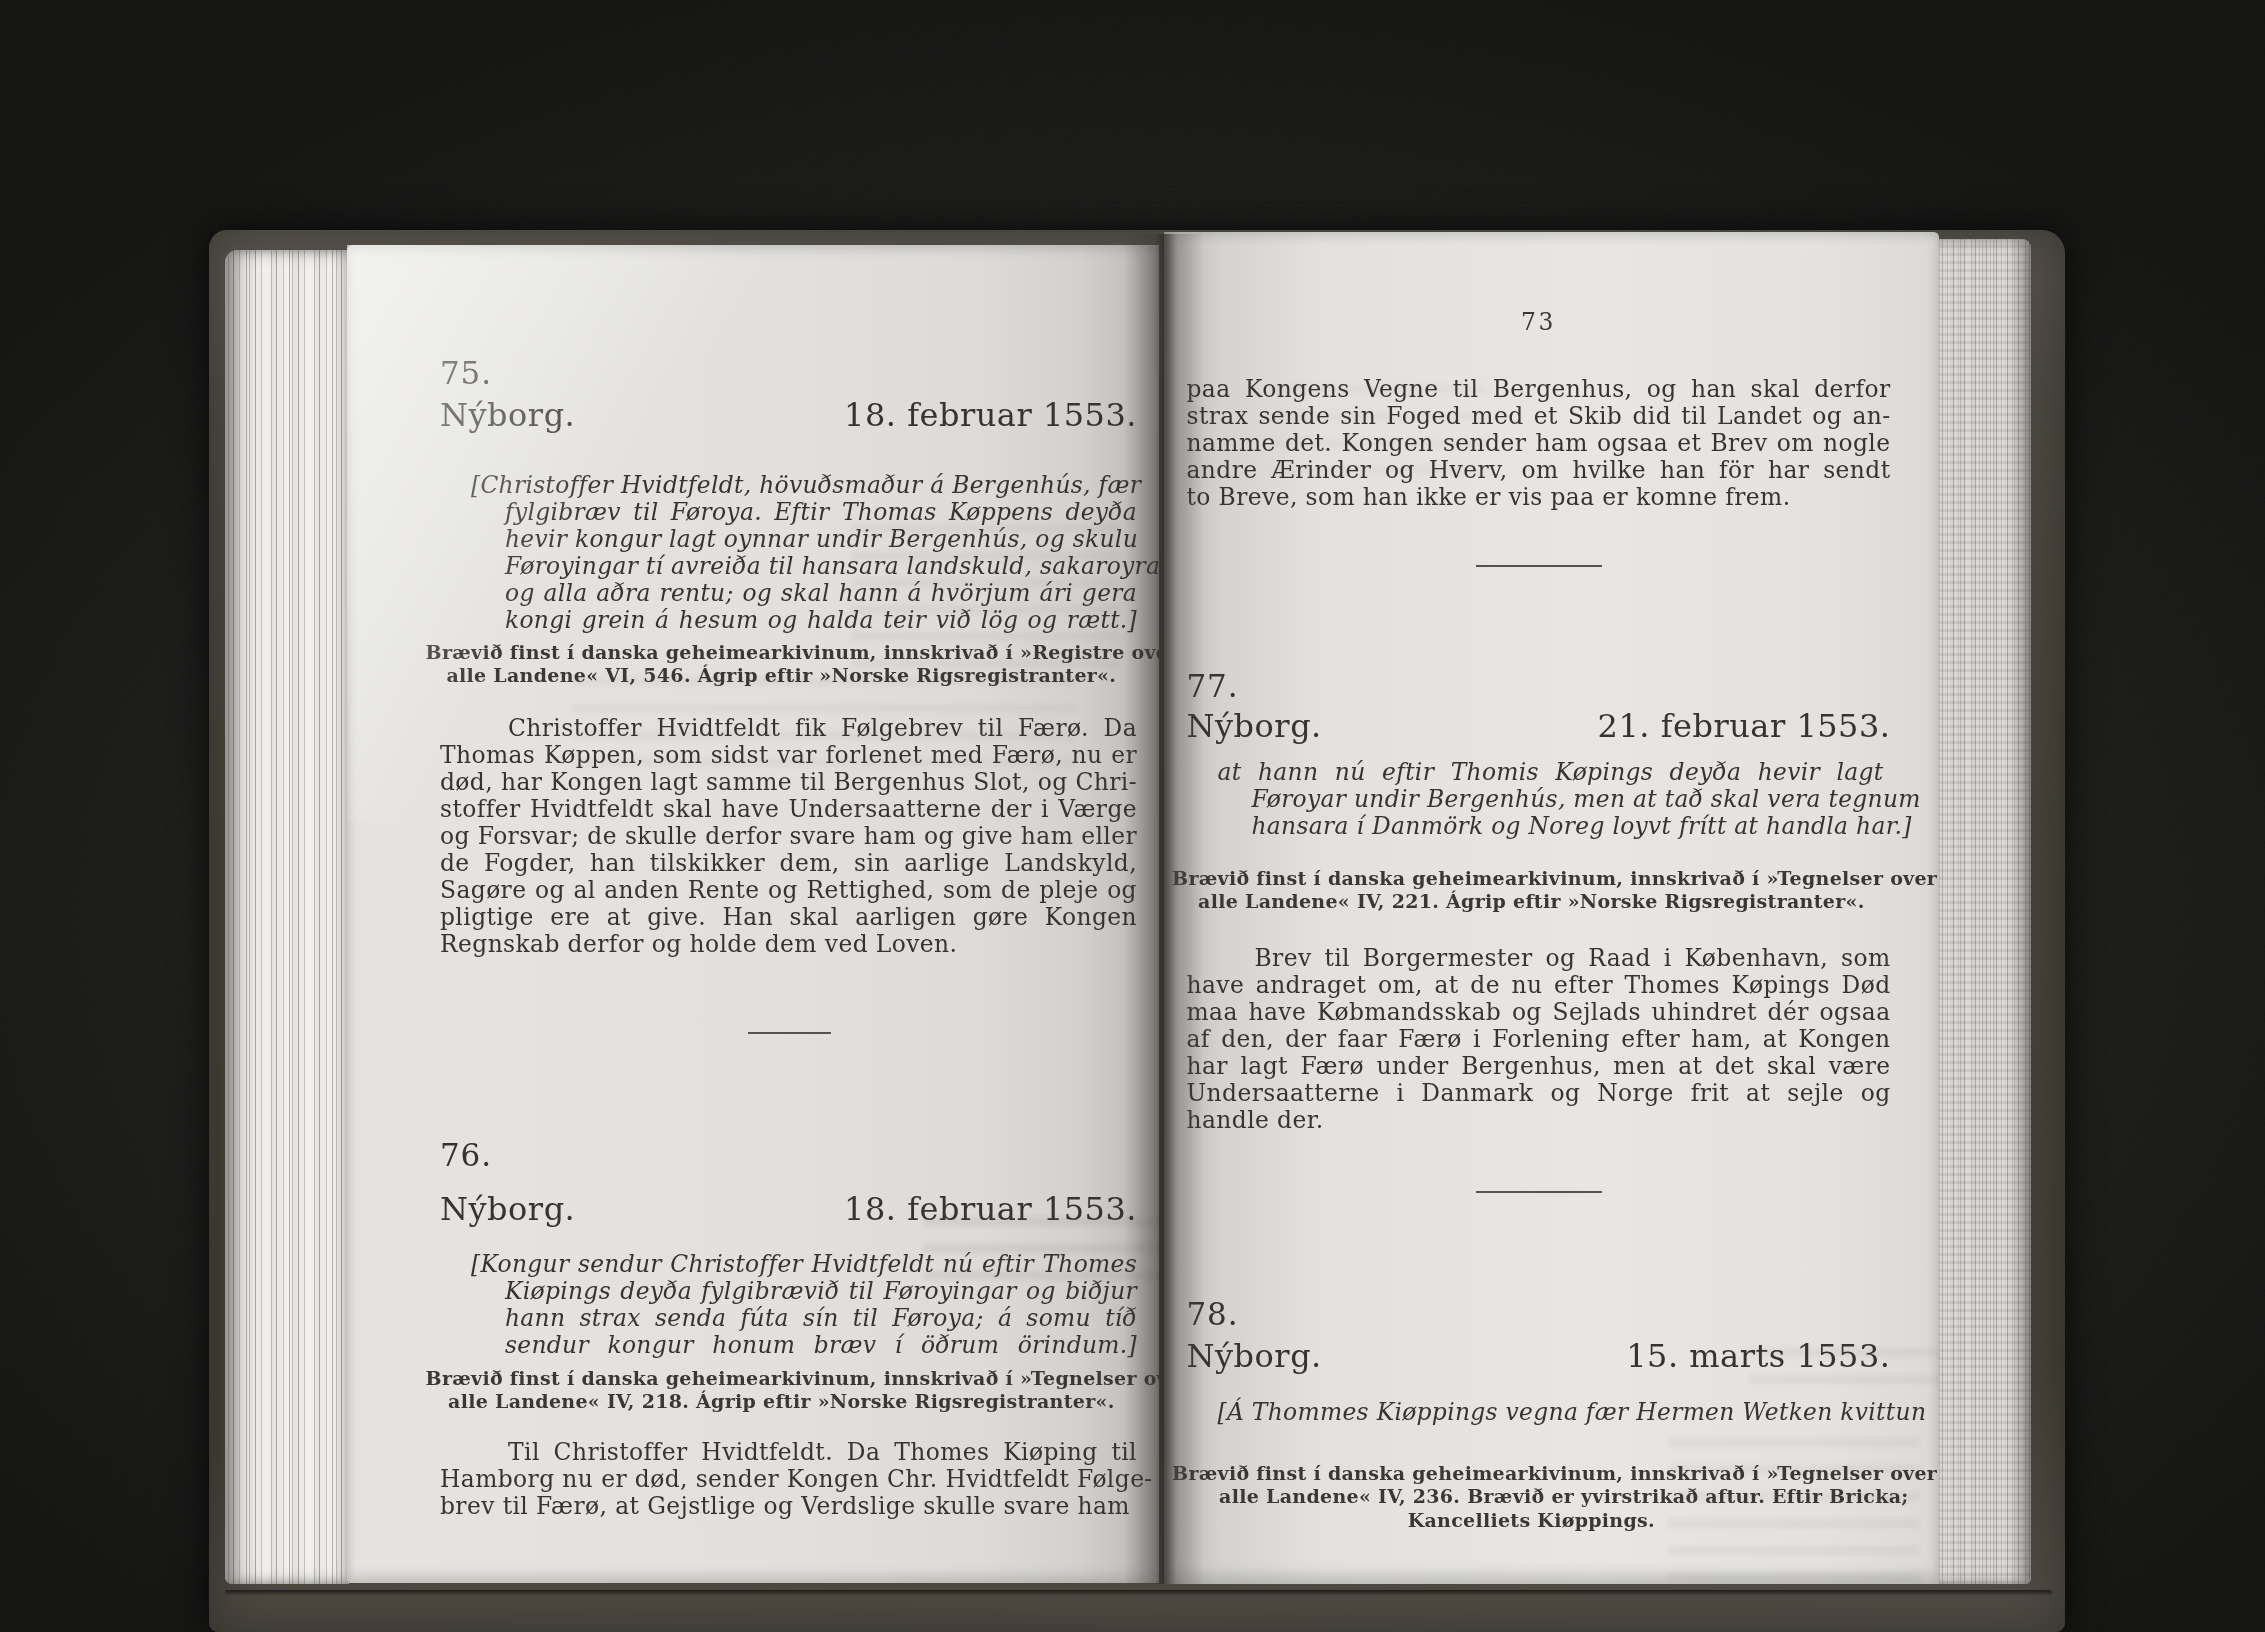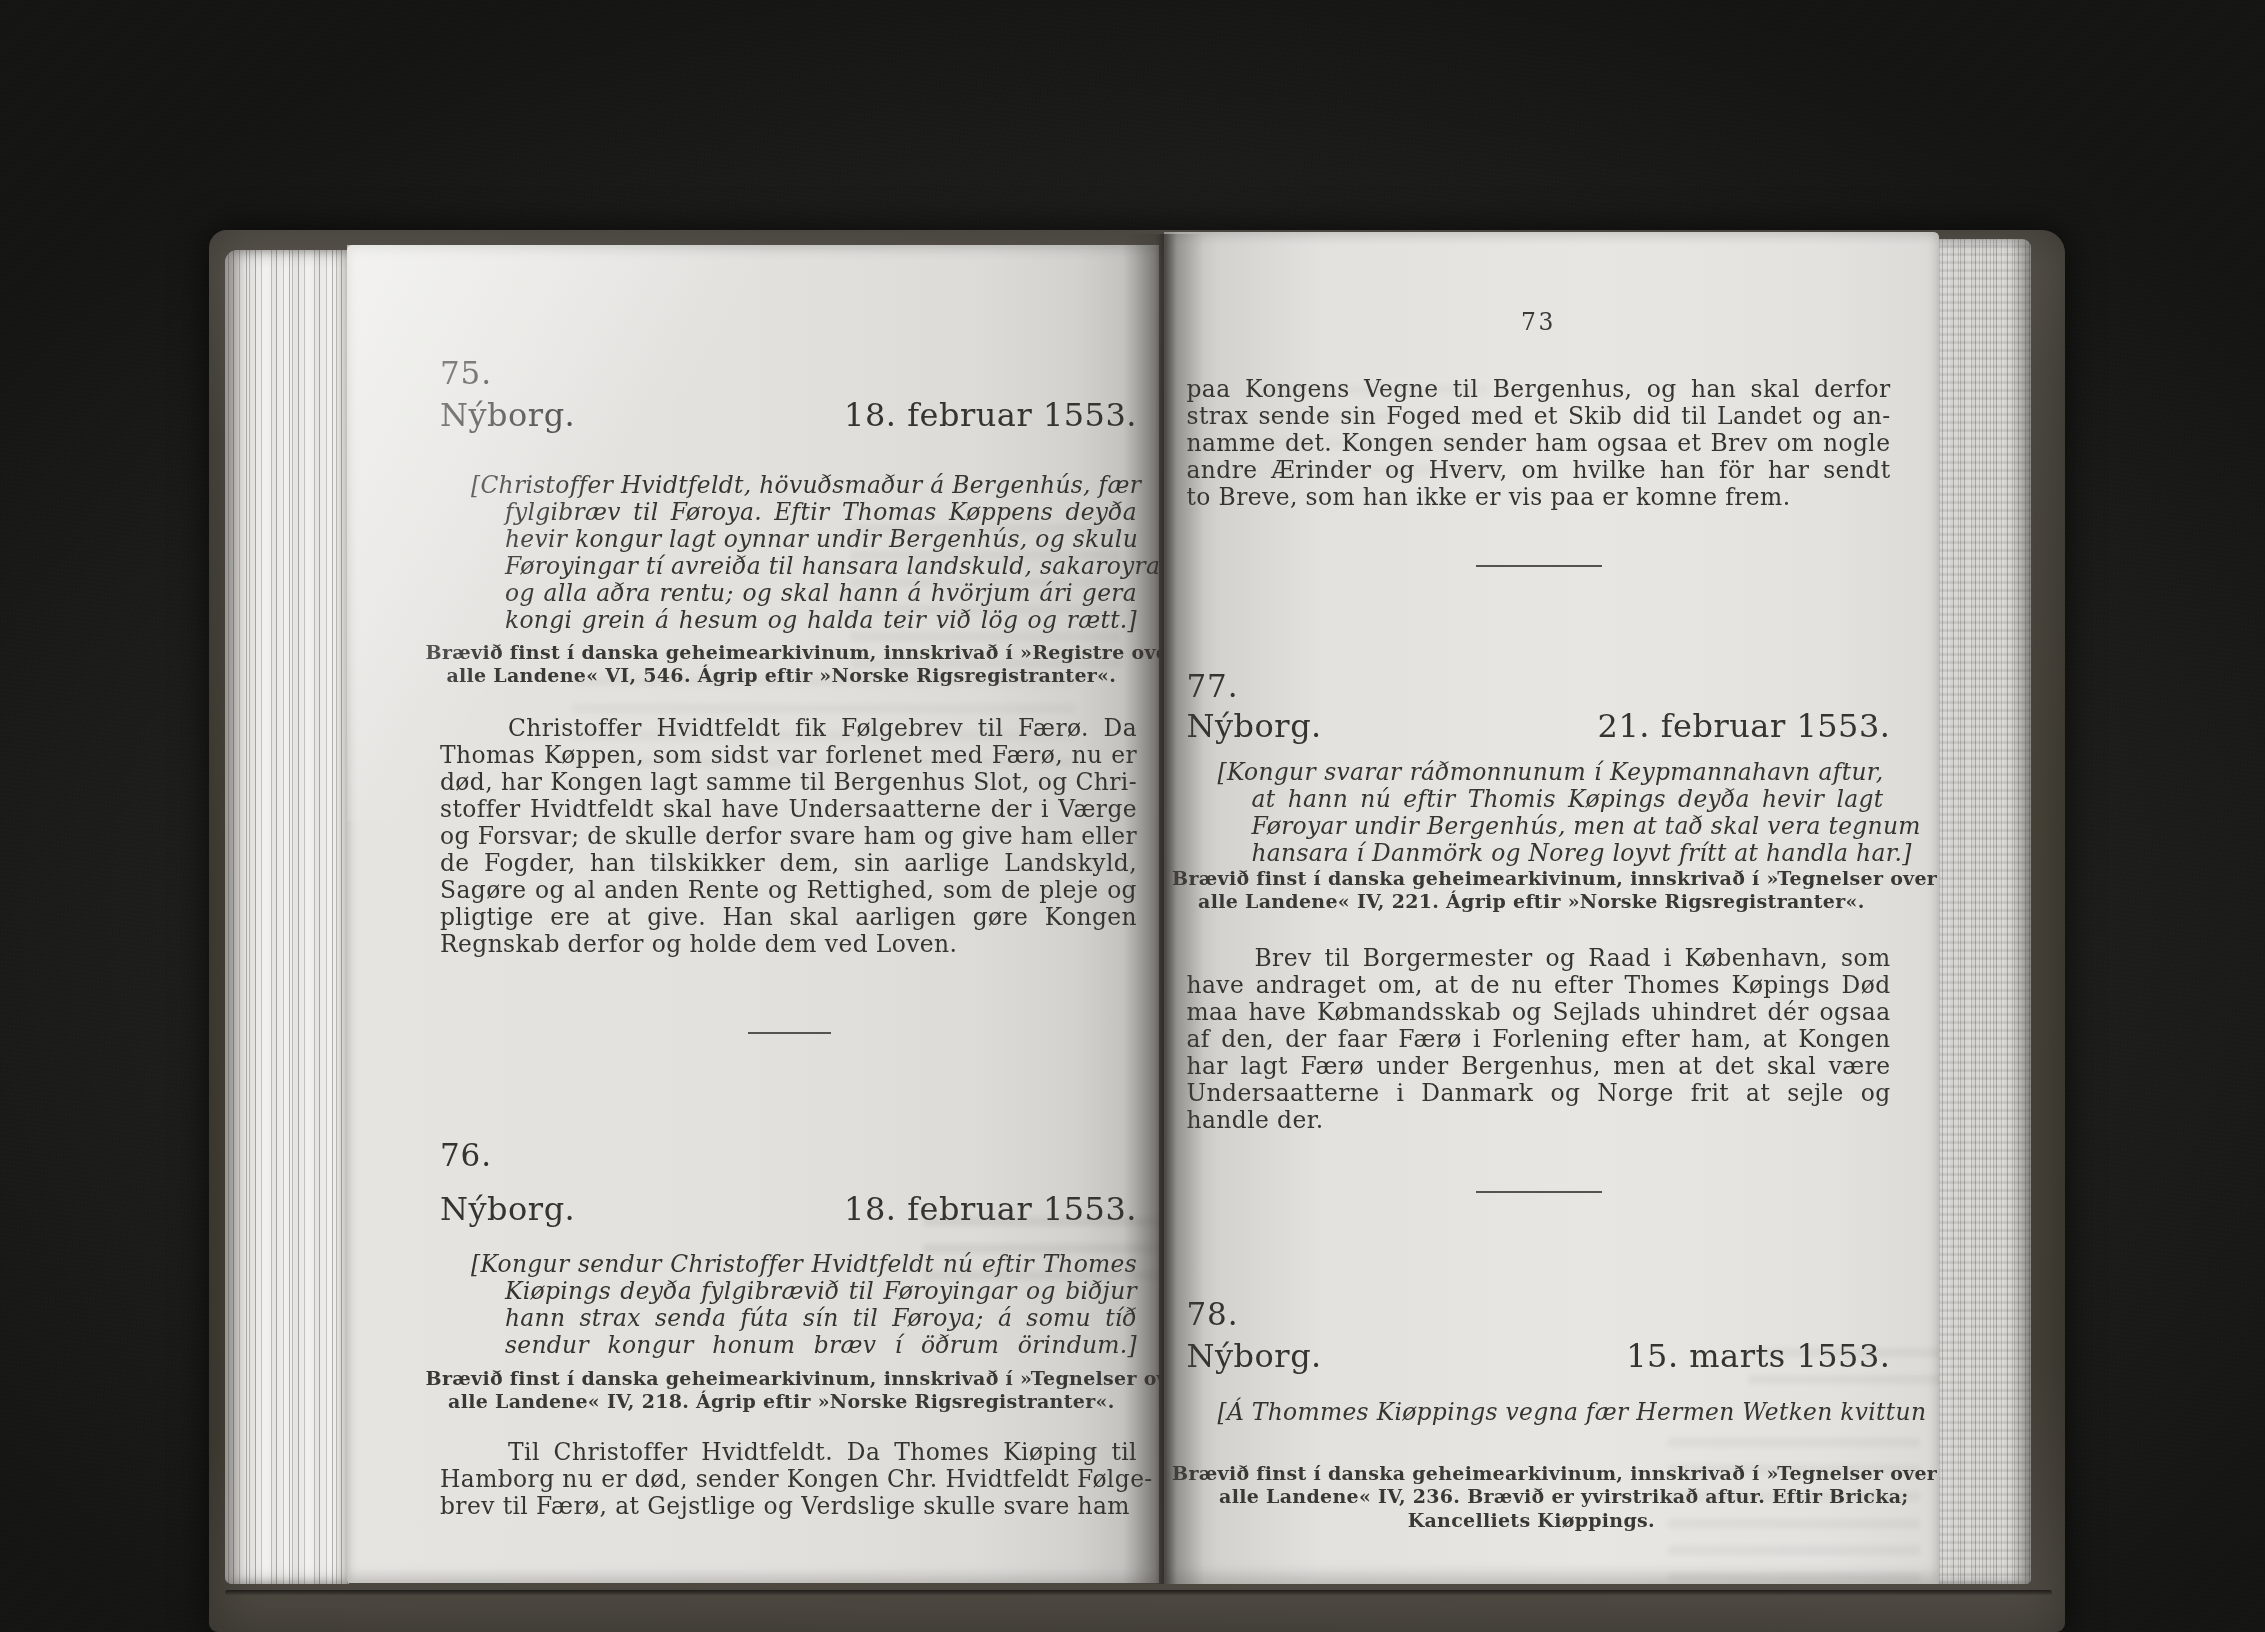--- a/index.html
+++ b/index.html
@@ -190,21 +190,20 @@
 
         <div class="rule" style="left:289px;top:333px;width:126px;"></div>
 
         <section>
           <div class="abs secnum" style="top:436px;">77.</div>
           <div class="abs headrow" style="top:475px;">
             <span>Nýborg.</span>
             <span>21. februar 1553.</span>
           </div>
           <div class="abs summary" style="top:527px;">
-              <div class="tline">[Kongur svarar ráðmonnunum í Keypmannahavn aftur,</div>
               <div class="tline">at hann nú eftir Thomis Køpings deyða hevir lagt</div>
               <div class="tline">Føroyar undir Bergenhús, men at tað skal vera tegnum</div>
               <div class="tline">hansara í Danmörk og Noreg loyvt frítt at handla har.]</div>
             </div>
           <div class="abs note" style="top:635px;">
               <div class="tline">Brævið finst í danska geheimearkivinum, innskrivað í »Tegnelser over</div>
               <div class="tline">alle Landene« IV, 221.  Ágrip eftir »Norske Rigsregistranter«.</div>
             </div>
           <div class="abs para" style="top:713px;">
               <div class="tline">Brev til Borgermester og Raad i København, som</div>

